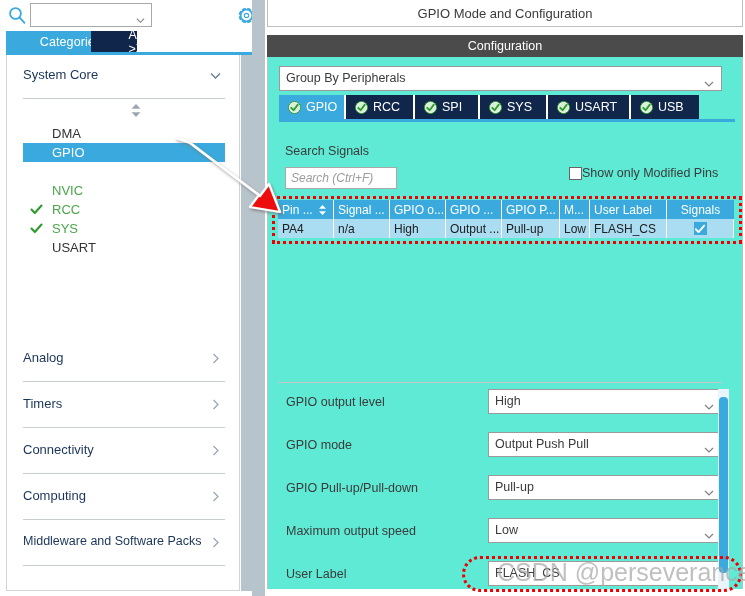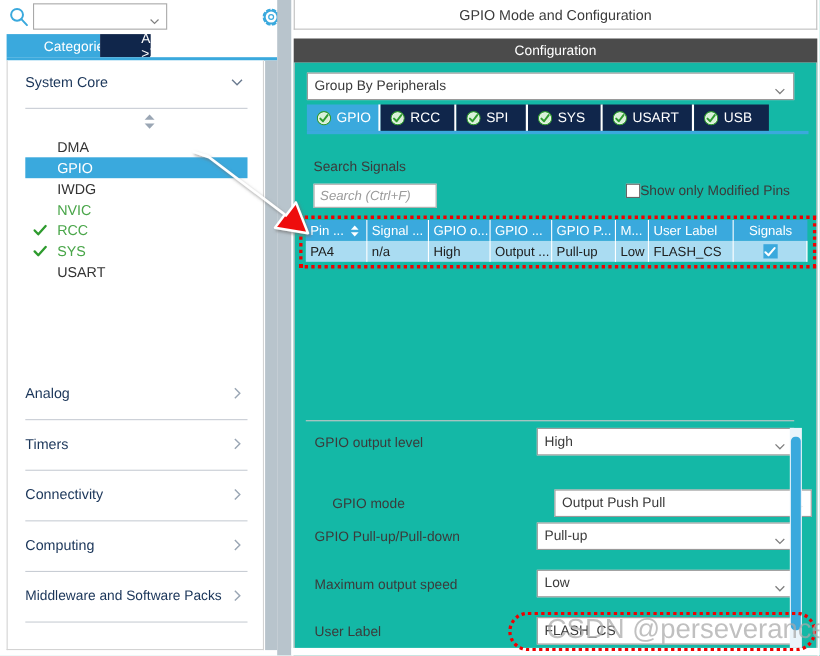--- a/index.html
+++ b/index.html
@@ -147,21 +147,21 @@
   #config-bar {
     position: absolute; left: 2px; top: 35px;
     width: 476px; height: 22px;
     background: #4b4b4b;
     display: flex; align-items: center; justify-content: center;
     font-size: 12.5px; color: #ffffff;
   }
   #config-body {
     position: absolute; left: 2px; top: 57px;
     width: 476px; height: 539px;
-    background: #14b8a6;
+    background: #5eead4;
     border: 1px solid #bfbfbf; border-top: none;
   }
 
   #group-by {
     position: absolute; left: 11px; top: 9px;
     width: 443px; height: 25px;
     border: 1px solid #9a9a9a; background: #ffffff;
   }
   #group-by .gtext {
     position: absolute; left: 6px; top: 4px;
@@ -265,21 +265,21 @@
     position: absolute; left: 210px; top: 6px;
     width: 234px; height: 25px;
     border: 1px solid #9a9a9a; background: #ffffff;
   }
   .prow .pfield .pval {
     position: absolute; left: 6px; top: 4px;
     font-size: 12.5px; color: #3b3b3b;
   }
   .prow .pfield .caret { position: absolute; right: 7px; top: 8px; width: 10px; height: 10px; }
   #prow-0 { top: 0; }
-  #prow-1 { top: 56px; margin-left: 16px; }
+  #prow-1 { top: 43px; }
   #prow-2 { top: 86px; }
   #prow-3 { top: 129px; }
   #prow-4 { top: 172px; }
 
   #right-scroll-track {
     position: absolute; left: 718px; top: 389px;
     width: 11px; height: 200px;
     background: #eaf4fb;
   }
   #right-scroll-thumb {
@@ -392,23 +392,20 @@
       </span>
 
       <div class="peri-item" style="top:69px">
         <span class="pname">DMA</span>
       </div>
 
       <div class="peri-item selected" style="top:88px">
         <span class="pname">GPIO</span>
       </div>
 
-      <div class="peri-item" style="top:107px">
-        <span class="pname">IWDG</span>
-      </div>
 
       <div class="peri-item green" style="top:126px">
         <span class="pname">NVIC</span>
       </div>
 
       <div class="peri-item green" style="top:145px">
         <span class="peri-check">
           <svg viewBox="0 0 13 13" width="13" height="13">
             <polyline points="1.5,6.5 4.8,10 11.5,2.5" fill="none" stroke="#2e9b2e" stroke-width="2.1" stroke-linecap="round" stroke-linejoin="round"></polyline>
           </svg>

